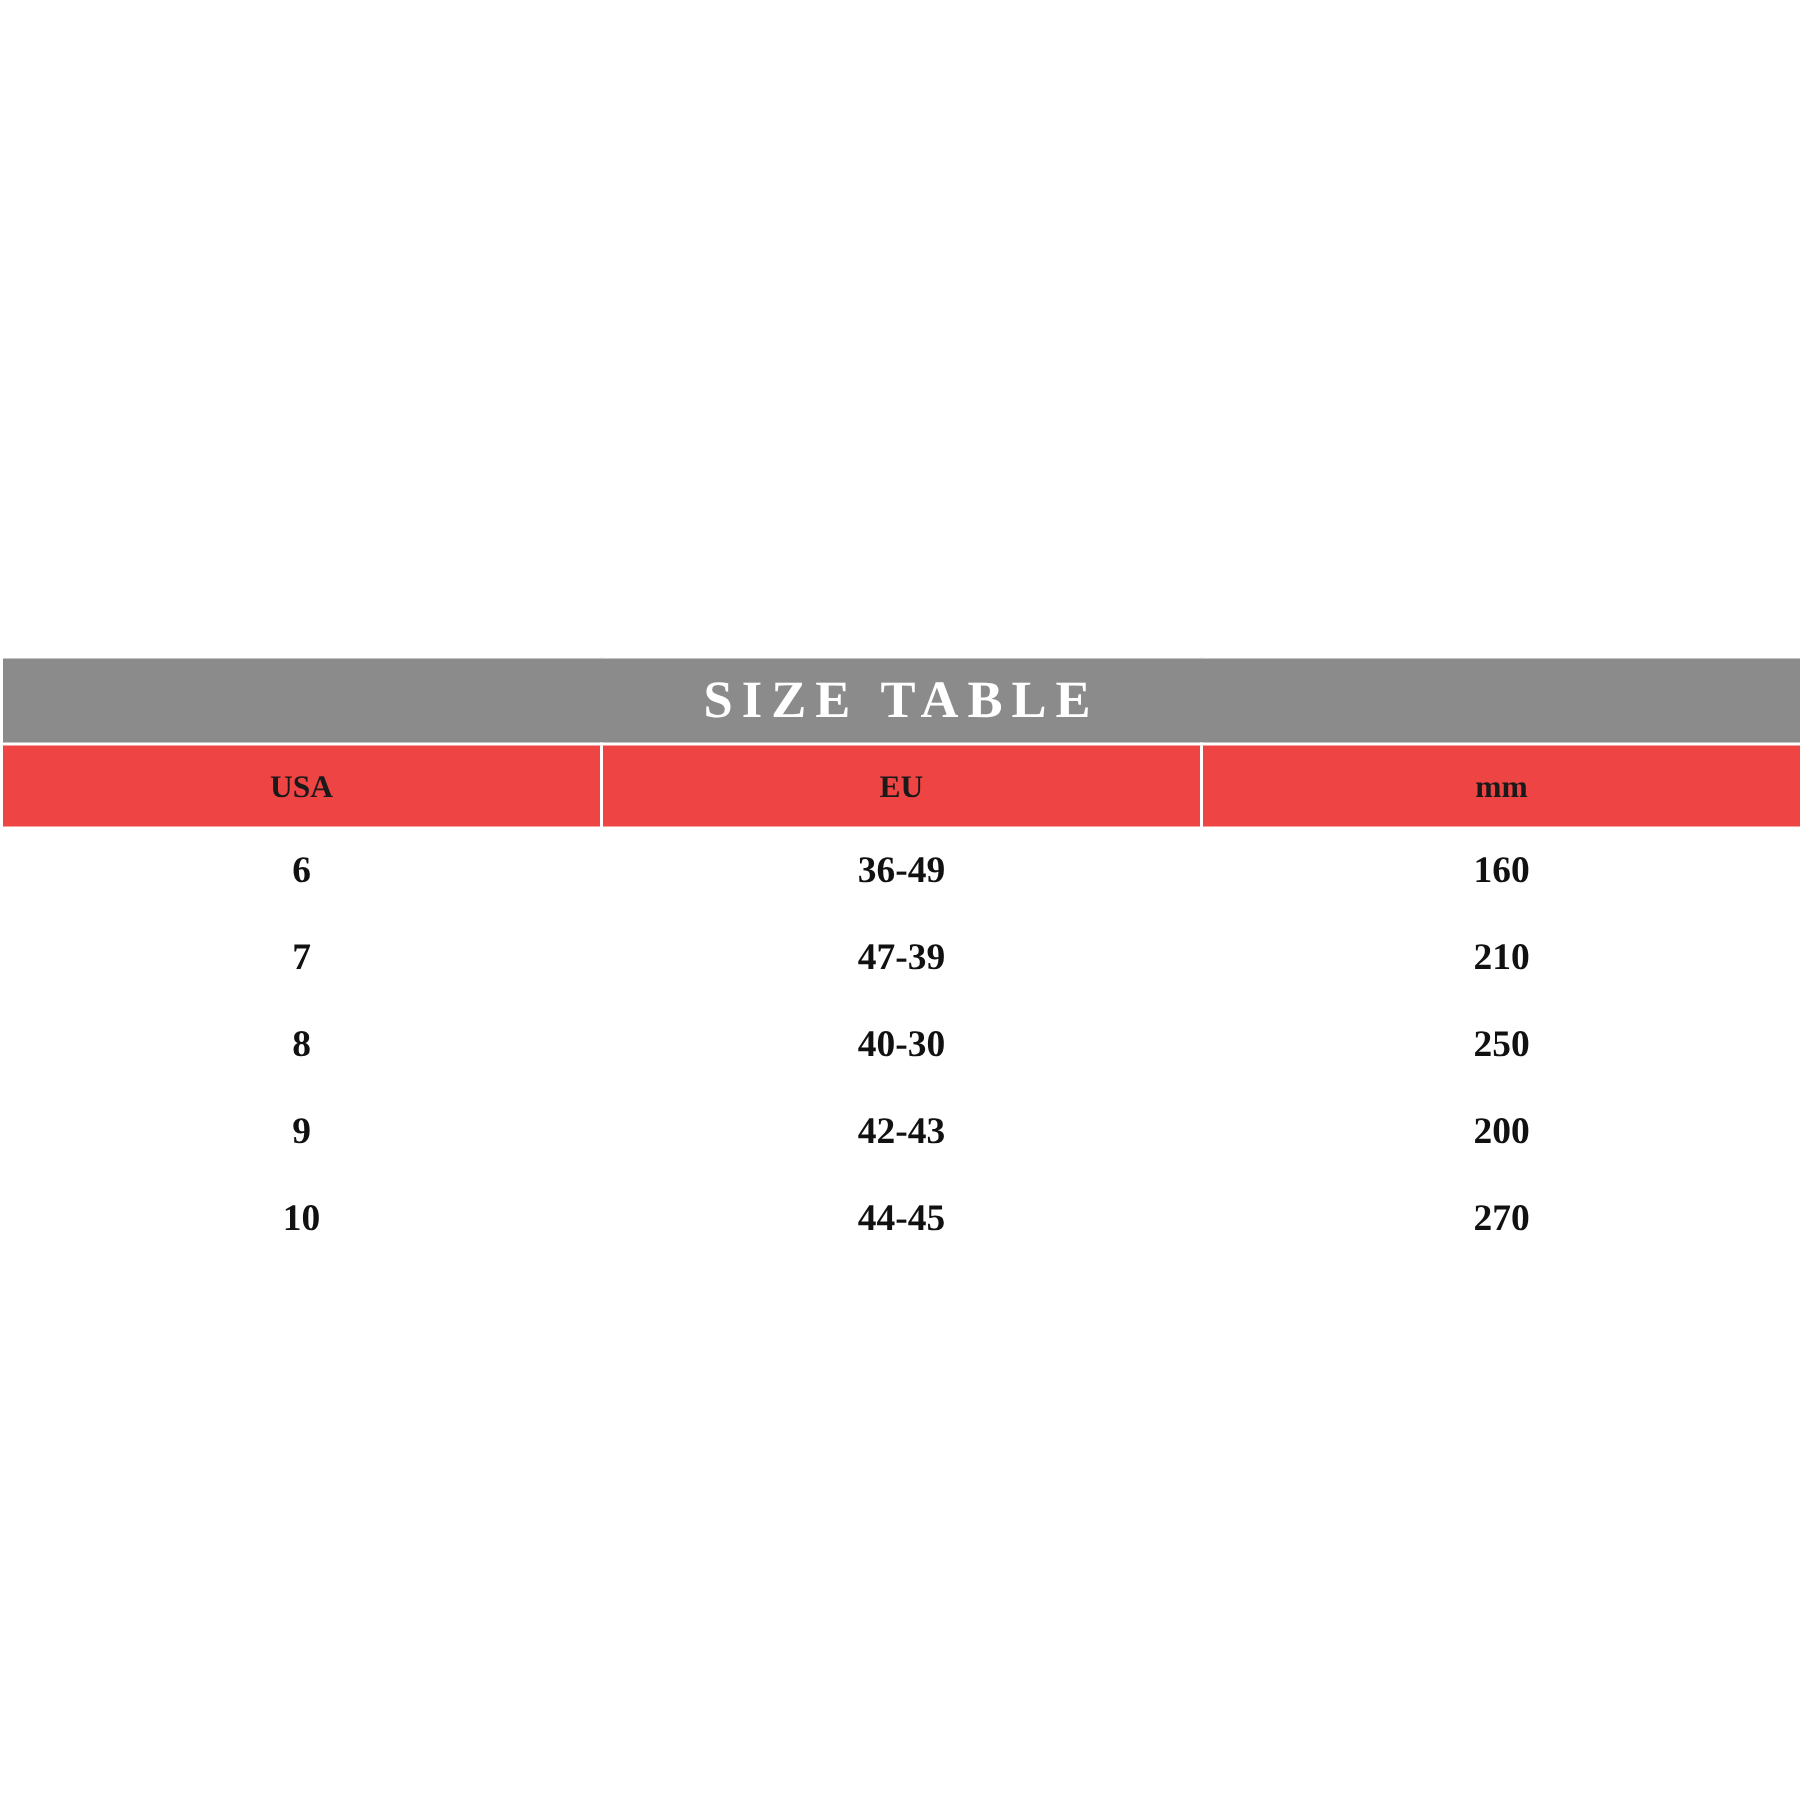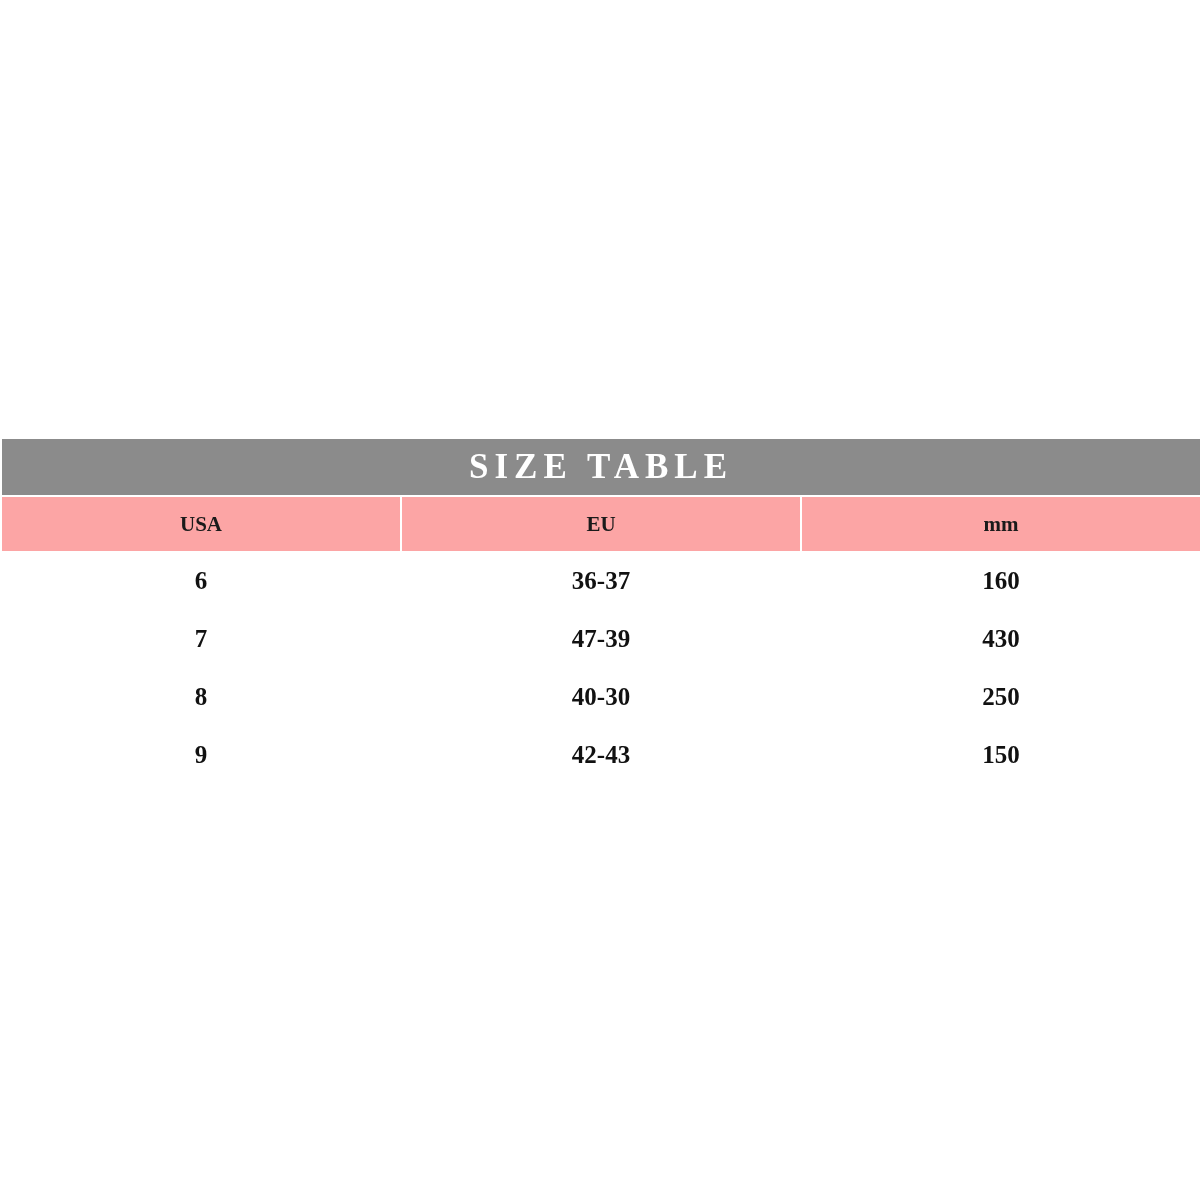--- a/index.html
+++ b/index.html
@@ -39,21 +39,21 @@
     background: #8b8b8b;
     color: #ffffff;
     text-align: center;
     height: 56px;
     font-size: 35px;
     font-weight: 700;
     letter-spacing: 6px;
     font-family: "Liberation Serif", serif;
   }
   .head-cell {
-    background: #fca5a5;
+    background: #ef4444;
     color: #1a1a1a;
     text-align: center;
     height: 54px;
     font-size: 21px;
     font-weight: 700;
     font-family: "Liberation Serif", serif;
   }
   .body-cell {
     background: #ffffff;
     color: #111111;
@@ -83,35 +83,40 @@
         <tr>
           <td class="title-cell" colspan="3">SIZE  TABLE</td>
         </tr>
         <tr>
           <td class="head-cell">USA</td>
           <td class="head-cell">EU</td>
           <td class="head-cell">mm</td>
         </tr>
         <tr>
           <td class="body-cell">6</td>
-          <td class="body-cell">36-37</td>
+          <td class="body-cell">36-49</td>
           <td class="body-cell">160</td>
         </tr>
         <tr>
           <td class="body-cell">7</td>
           <td class="body-cell">47-39</td>
-          <td class="body-cell">430</td>
+          <td class="body-cell">210</td>
         </tr>
         <tr>
           <td class="body-cell">8</td>
           <td class="body-cell">40-30</td>
           <td class="body-cell">250</td>
         </tr>
         <tr>
           <td class="body-cell">9</td>
           <td class="body-cell">42-43</td>
-          <td class="body-cell">150</td>
+          <td class="body-cell">200</td>
+        </tr>
+        <tr>
+          <td class="body-cell">10</td>
+          <td class="body-cell">44-45</td>
+          <td class="body-cell">270</td>
         </tr>
       </tbody>
     </table>
   </div>
 
 </div>
 
 </body></html>

